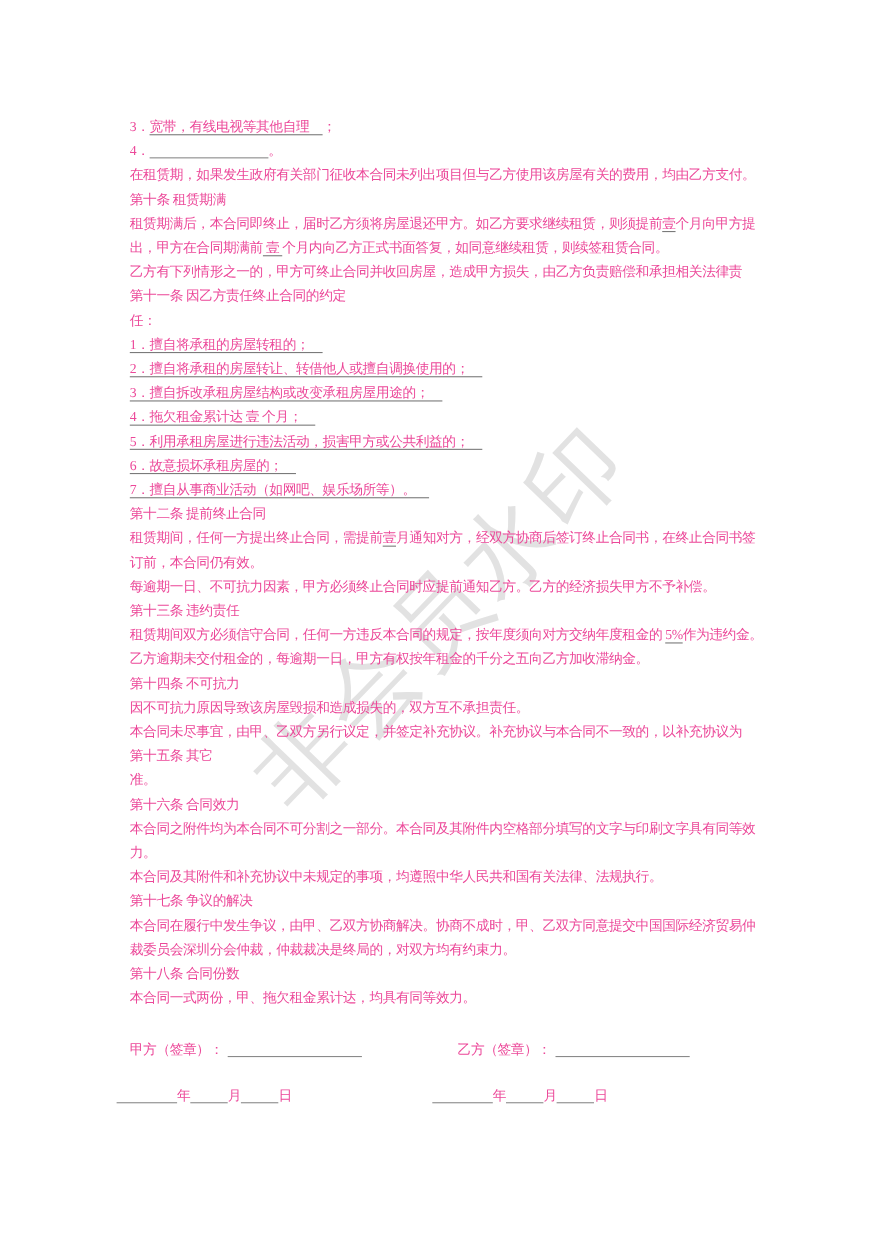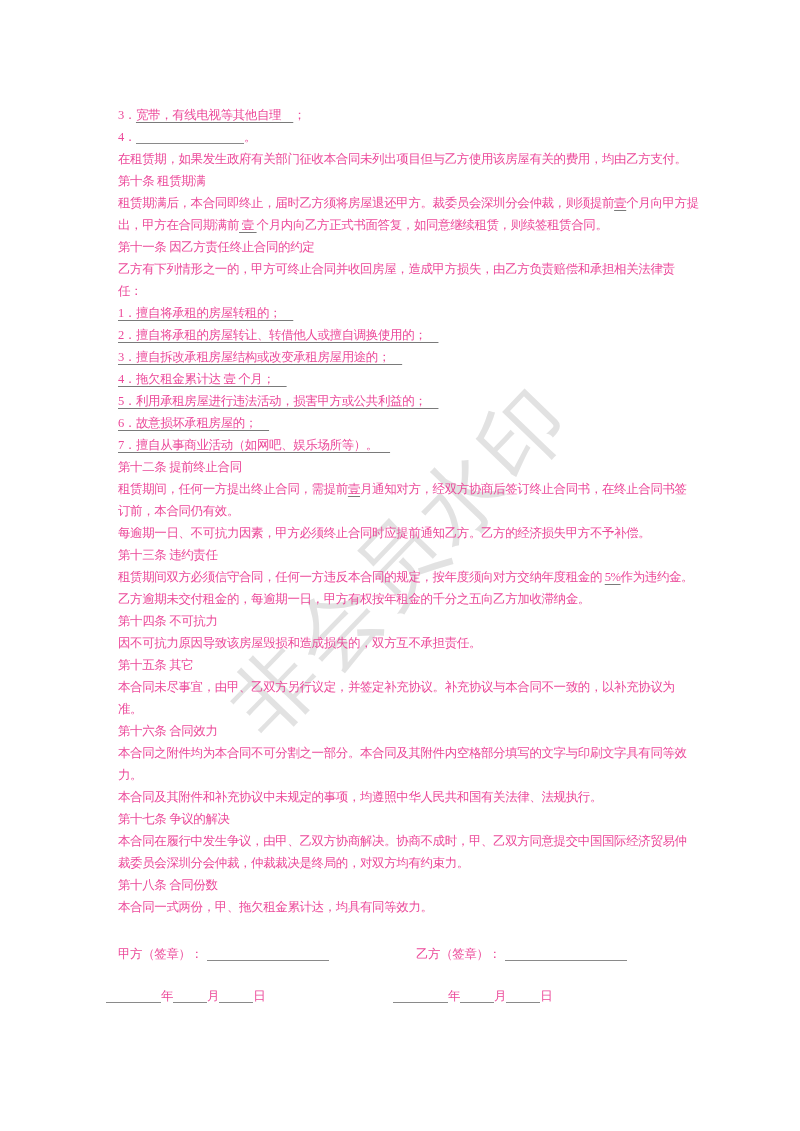--- a/index.html
+++ b/index.html
@@ -80,43 +80,43 @@
 <div class="page">
 
   <div class="watermark" style="color: rgb(226, 226, 226);">非会员水印</div>
 
   <div class="doc">
     <div>
         <div class="line"><span>3．</span><span class="u">宽带，有线电视等其他自理　</span><span>；</span></div>
         <div class="line"><span>4．</span><span class="blank" style="width: 108px;"></span><span>。</span></div>
         <div class="line"><span>在租赁期，如果发生政府有关部门征收本合同未列出项目但与乙方使用该房屋有关的费用，均由乙方支付。</span></div>
         <div class="line"><span>第十条 租赁期满</span></div>
-        <div class="line"><span>租赁期满后，本合同即终止，届时乙方须将房屋退还甲方。裁委员会深圳分会仲裁，则须提前</span><span class="u">壹</span><span>个月向甲方提</span></div>
+        <div class="line"><span>租赁期满后，本合同即终止，届时乙方须将房屋退还甲方。如乙方要求继续租赁，则须提前</span><span class="u">壹</span><span>个月向甲方提</span></div>
         <div class="line"><span>出，甲方在合同期满前</span><span class="u"> 壹 </span><span>个月内向乙方正式书面答复，如同意继续租赁，则续签租赁合同。</span></div>
+        <div class="line"><span>乙方有下列情形之一的，甲方可终止合同并收回房屋，造成甲方损失，由乙方负责赔偿和承担相关法律责</span></div>
         <div class="line"><span>第十一条 因乙方责任终止合同的约定</span></div>
-        <div class="line"><span>乙方有下列情形之一的，甲方可终止合同并收回房屋，造成甲方损失，由乙方负责赔偿和承担相关法律责</span></div>
         <div class="line"><span>任：</span></div>
         <div class="line"><span class="u">1．擅自将承租的房屋转租的；　</span></div>
         <div class="line"><span class="u">2．擅自将承租的房屋转让、转借他人或擅自调换使用的；　</span></div>
         <div class="line"><span class="u">3．擅自拆改承租房屋结构或改变承租房屋用途的；　</span></div>
         <div class="line"><span class="u">4．拖欠租金累计达 壹 个月；　</span></div>
         <div class="line"><span class="u">5．利用承租房屋进行违法活动，损害甲方或公共利益的；　</span></div>
         <div class="line"><span class="u">6．故意损坏承租房屋的；　</span></div>
         <div class="line"><span class="u">7．擅自从事商业活动（如网吧、娱乐场所等）。　</span></div>
         <div class="line"><span>第十二条 提前终止合同</span></div>
         <div class="line"><span>租赁期间，任何一方提出终止合同，需提前</span><span class="u">壹</span><span>月通知对方，经双方协商后签订终止合同书，在终止合同书签</span></div>
         <div class="line"><span>订前，本合同仍有效。</span></div>
         <div class="line"><span>每逾期一日、不可抗力因素，甲方必须终止合同时应提前通知乙方。乙方的经济损失甲方不予补偿。</span></div>
         <div class="line"><span>第十三条 违约责任</span></div>
         <div class="line"><span>租赁期间双方必须信守合同，任何一方违反本合同的规定，按年度须向对方交纳年度租金的 </span><span class="u">5%</span><span>作为违约金。</span></div>
         <div class="line"><span>乙方逾期未交付租金的，每逾期一日，甲方有权按年租金的千分之五向乙方加收滞纳金。</span></div>
         <div class="line"><span>第十四条 不可抗力</span></div>
         <div class="line"><span>因不可抗力原因导致该房屋毁损和造成损失的，双方互不承担责任。</span></div>
+        <div class="line"><span>本合同未尽事宜，由甲、乙双方另行议定，并签定补充协议。补充协议与本合同不一致的，以补充协议为</span></div>
         <div class="line"><span>第十五条 其它</span></div>
-        <div class="line"><span>本合同未尽事宜，由甲、乙双方另行议定，并签定补充协议。补充协议与本合同不一致的，以补充协议为</span></div>
         <div class="line"><span>准。</span></div>
         <div class="line"><span>第十六条 合同效力</span></div>
         <div class="line"><span>本合同之附件均为本合同不可分割之一部分。本合同及其附件内空格部分填写的文字与印刷文字具有同等效</span></div>
         <div class="line"><span>力。</span></div>
         <div class="line"><span>本合同及其附件和补充协议中未规定的事项，均遵照中华人民共和国有关法律、法规执行。</span></div>
         <div class="line"><span>第十七条 争议的解决</span></div>
         <div class="line"><span>本合同在履行中发生争议，由甲、乙双方协商解决。协商不成时，甲、乙双方同意提交中国国际经济贸易仲</span></div>
         <div class="line"><span>裁委员会深圳分会仲裁，仲裁裁决是终局的，对双方均有约束力。</span></div>
         <div class="line"><span>第十八条 合同份数</span></div>
         <div class="line"><span>本合同一式两份，甲、拖欠租金累计达，均具有同等效力。</span></div>

